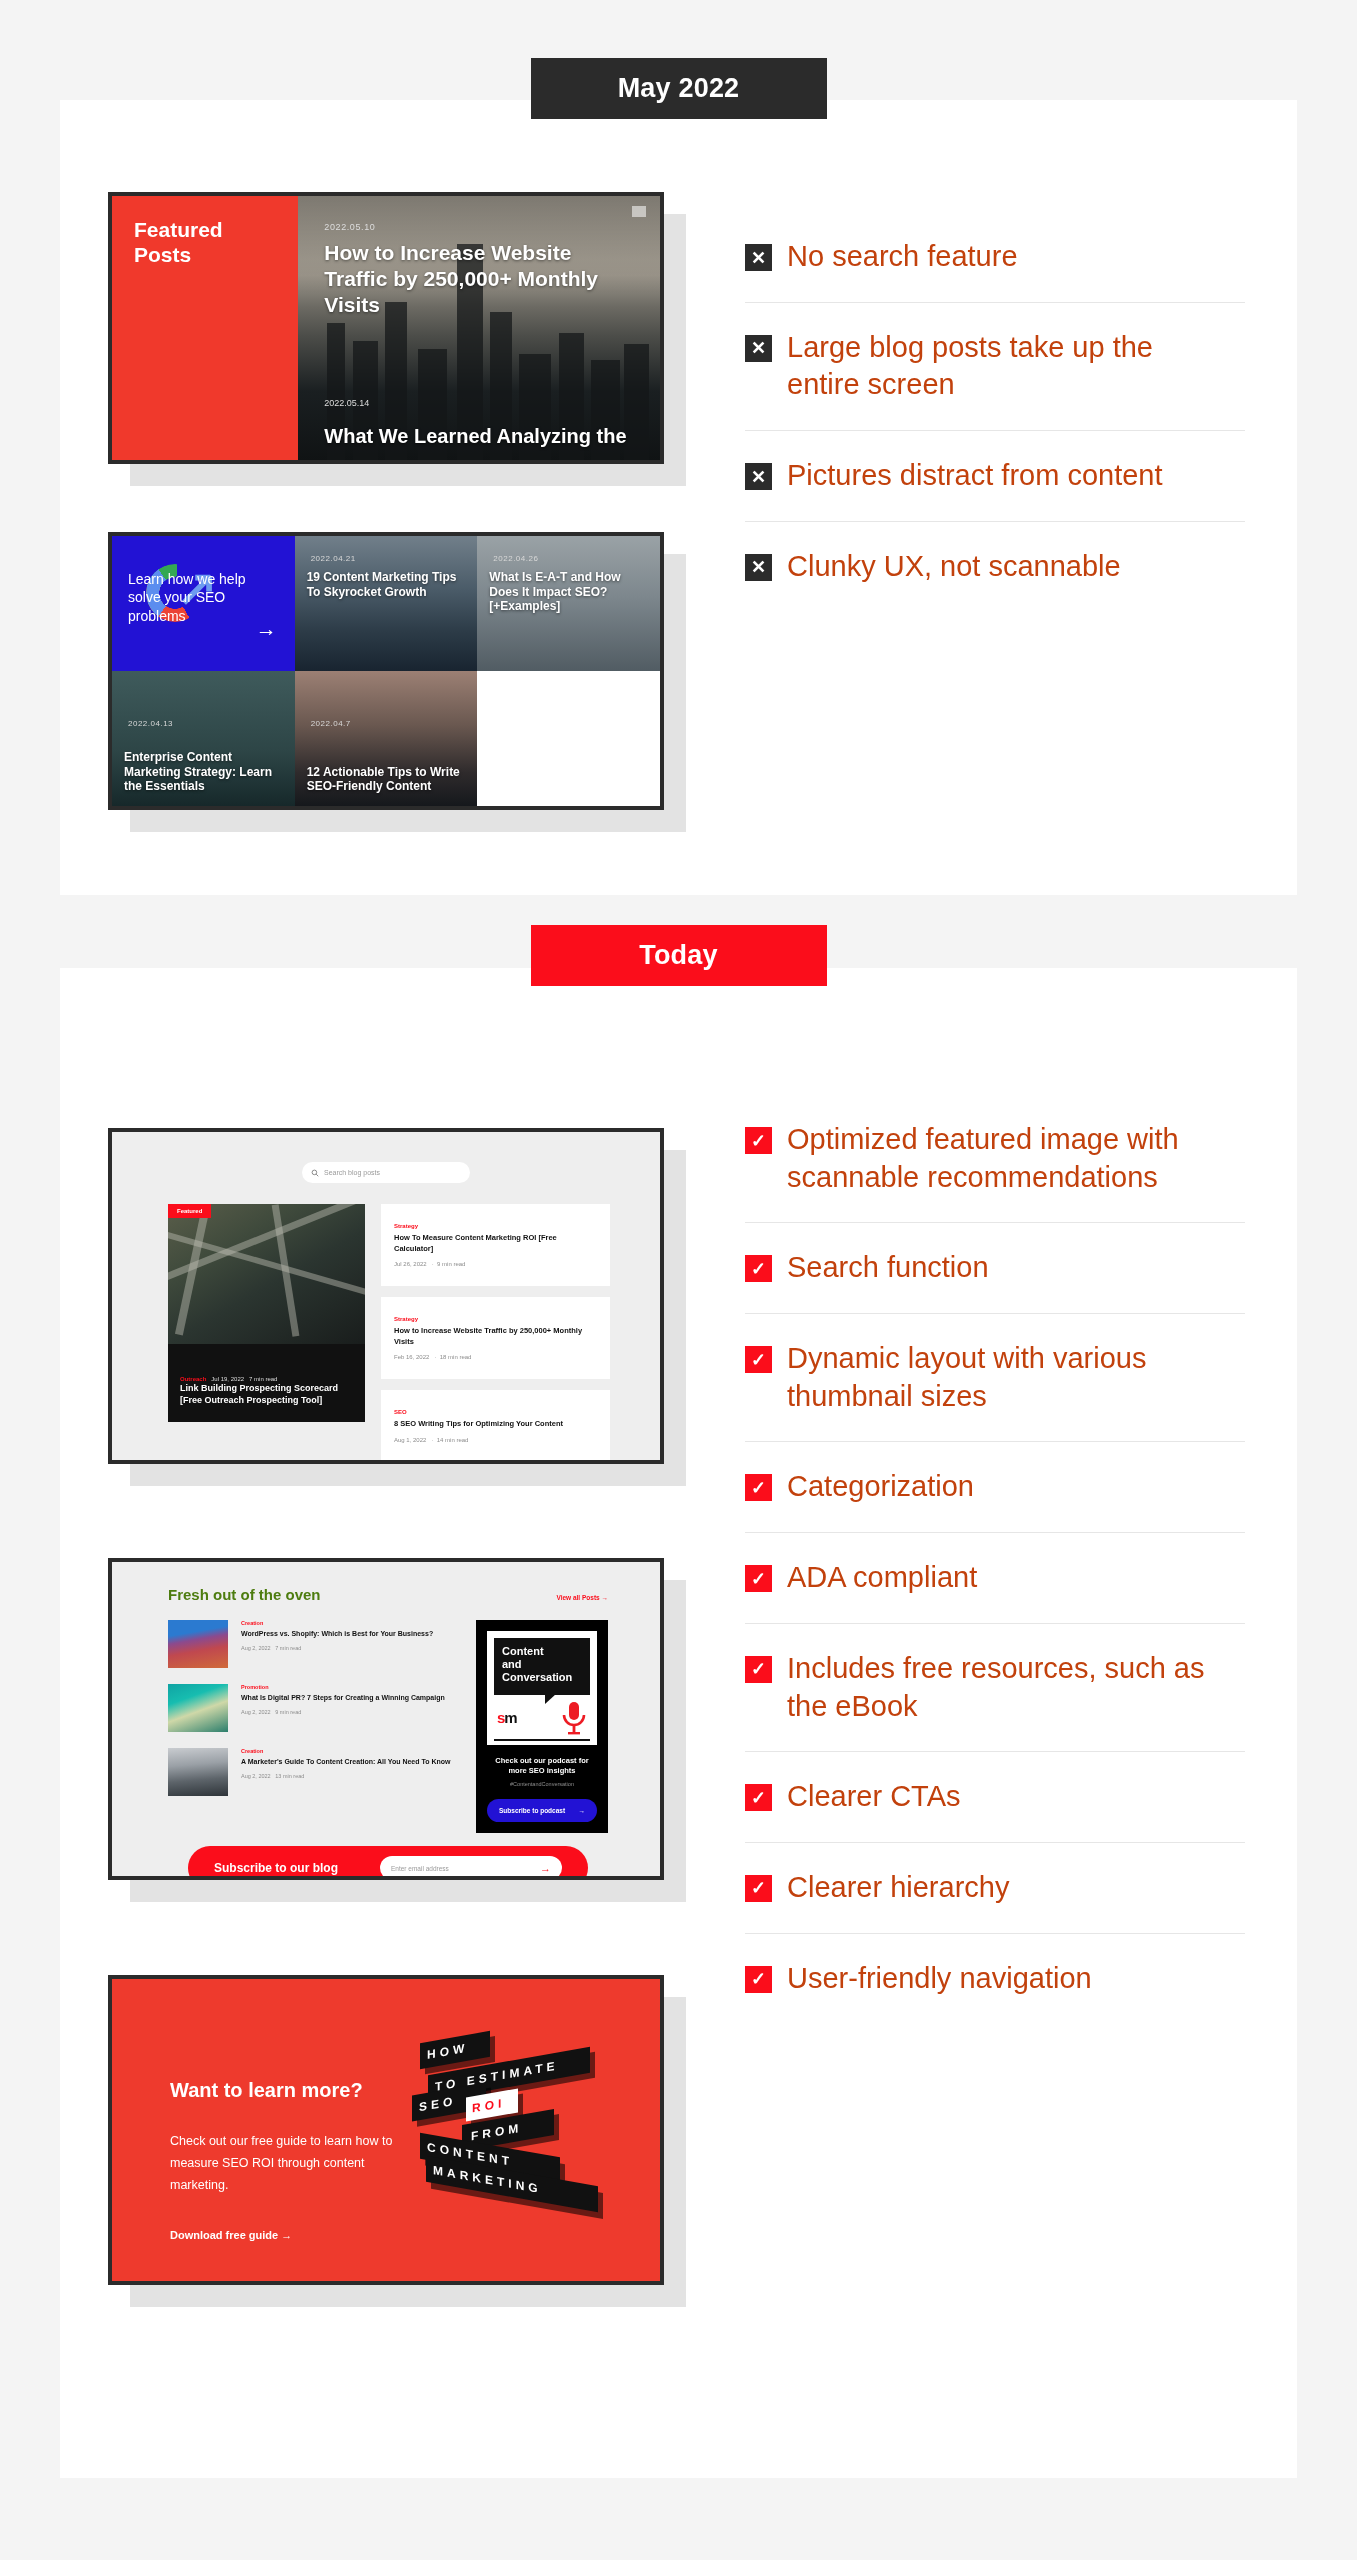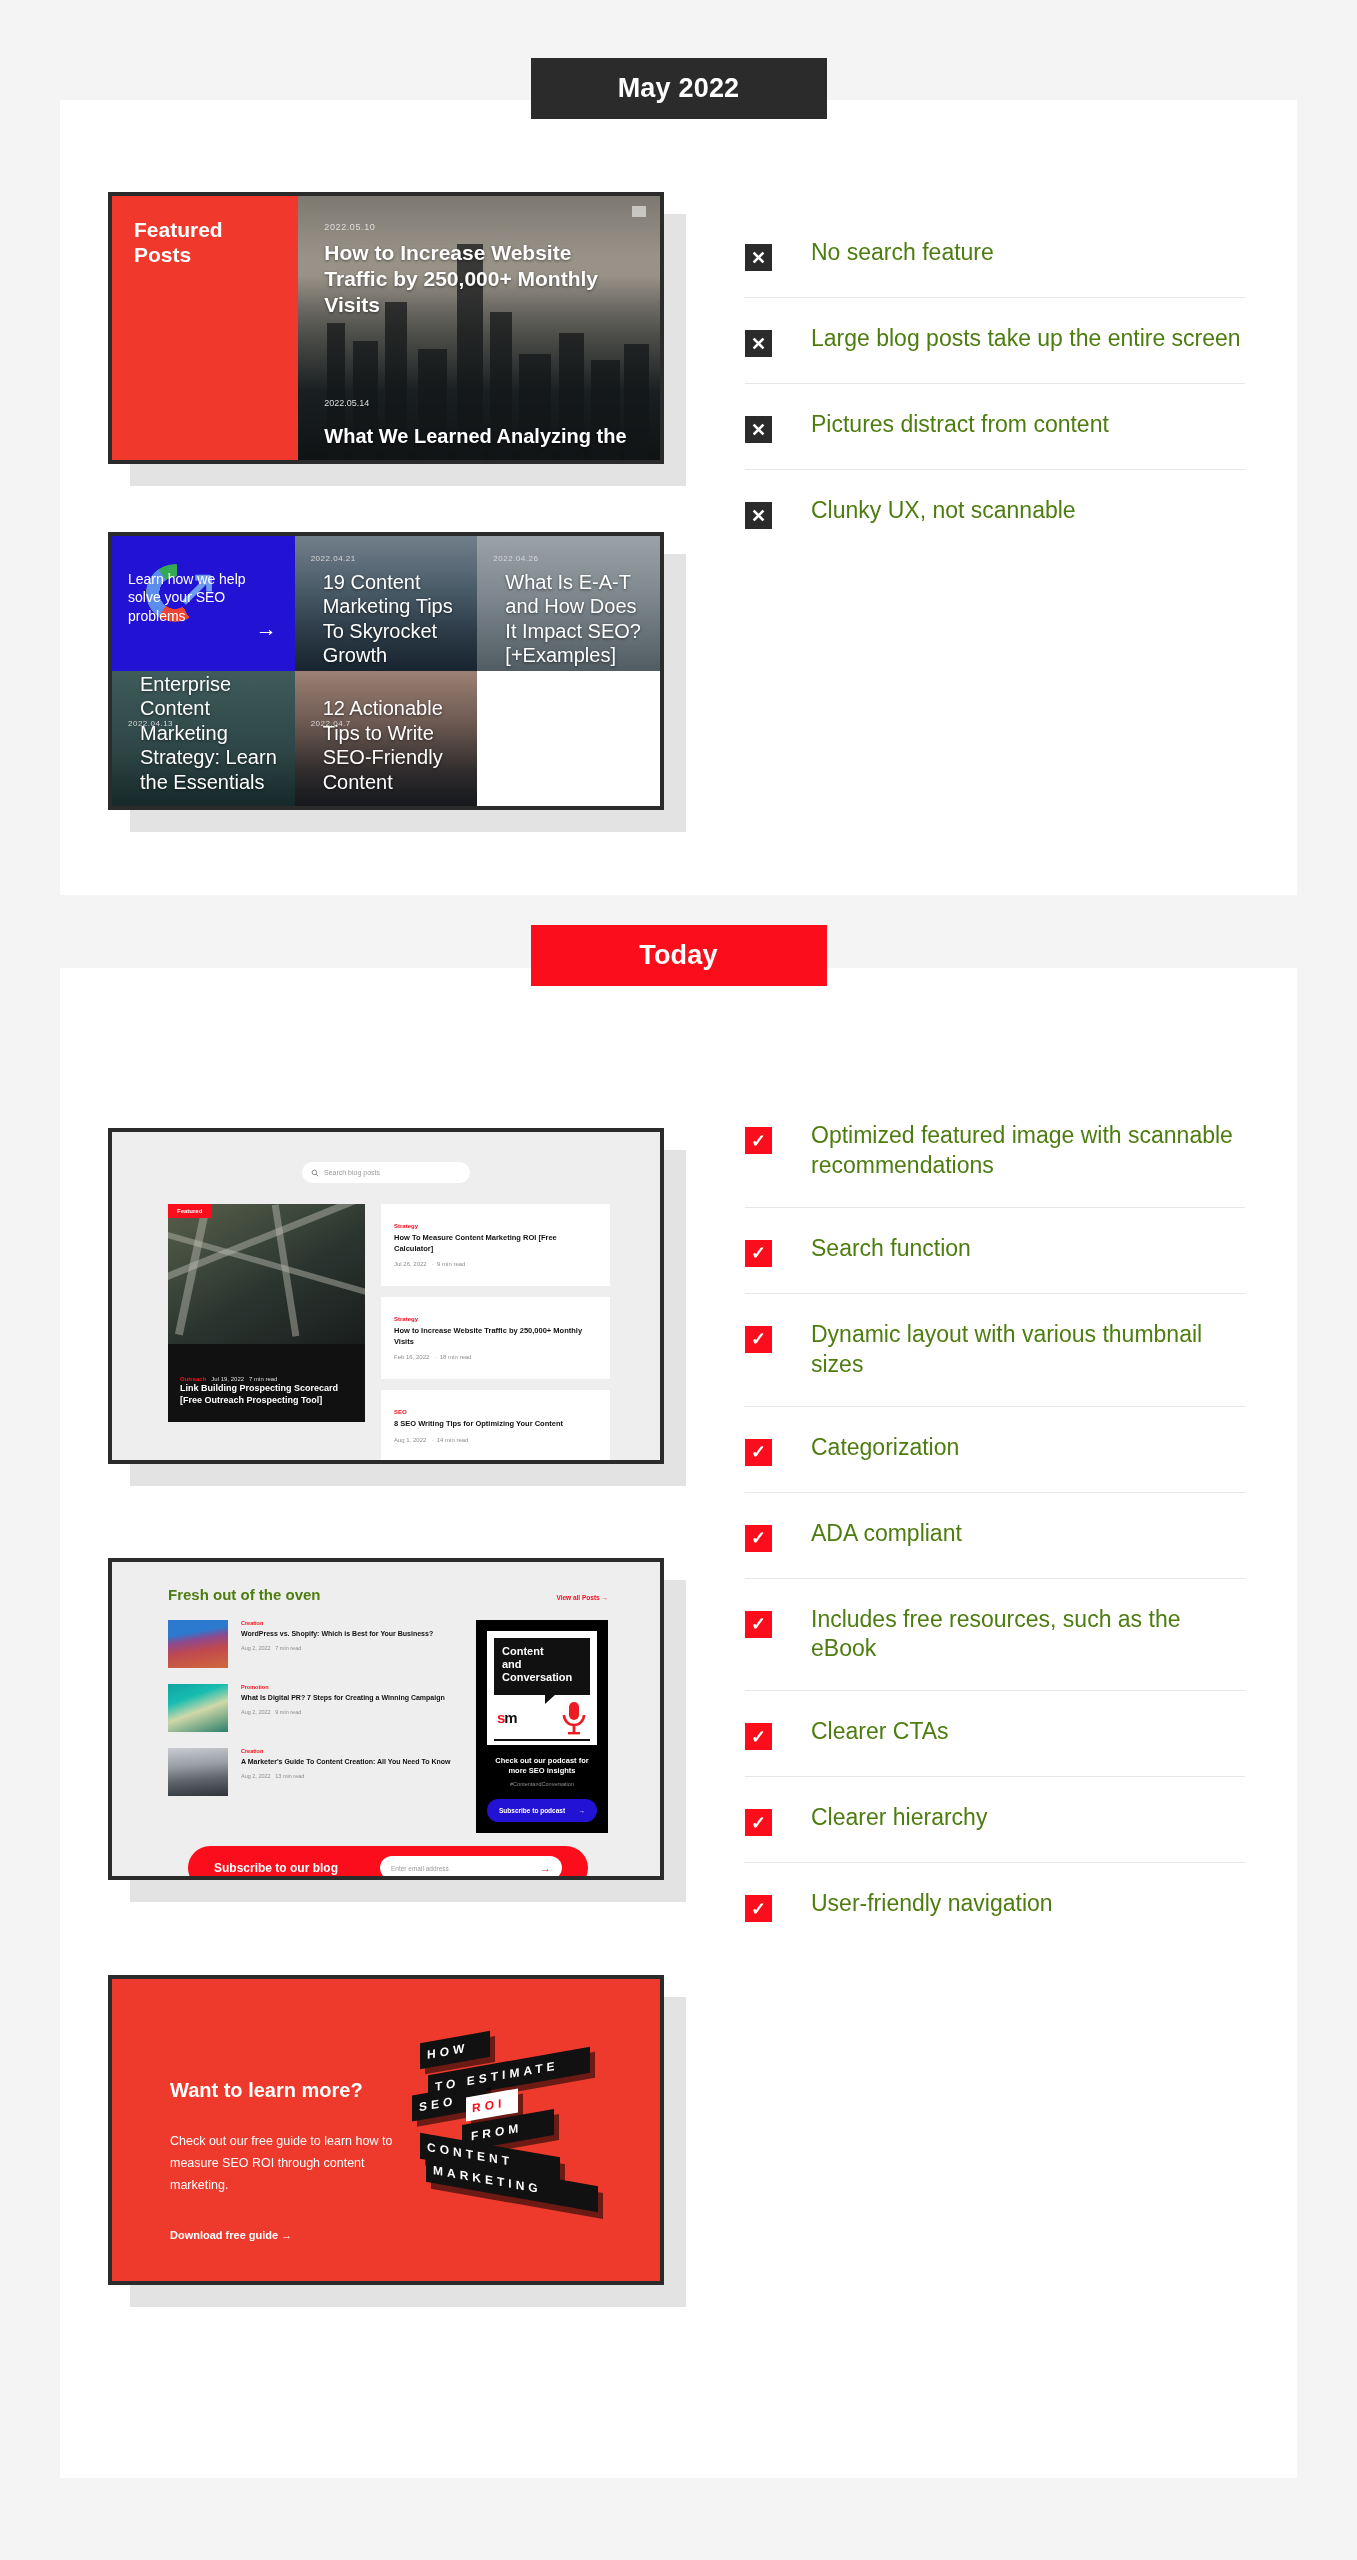--- a/index.html
+++ b/index.html
@@ -39,25 +39,24 @@
   .mark {
     flex:0 0 auto;
     width:27px; height:27px;
     margin-top:6px;
     display:flex; align-items:center; justify-content:center;
     color:#fff; font-size:18px; line-height:1; font-weight:bold;
   }
   .mark.x   { background:#2b2b2b; }
   .mark.chk { background:#fb0d1b; }
   .list .txt {
-    font-size:23px;
+    font-size:29px;
     line-height:1.30;
-    color:#4d7c0f;
+    color:#c2410c;
     max-width:430px;
-    margin-left:24px;
   }
 
   
   .shot { position:relative; }
   .shot .shadow {
     position:absolute; left:22px; top:22px; right:-22px; bottom:-22px;
     background:#e3e3e3;
   }
   .shot .frame {
     position:relative;
@@ -100,22 +99,22 @@
   .hero-logo {
     position:absolute; right:14px; top:10px; width:14px; height:11px;
     background:rgba(255,255,255,.55);
   }
 
   
   .grid6 { display:grid; grid-template-columns:repeat(3,1fr); grid-template-rows:repeat(2,1fr); height:100%; }
   .cell { position:relative; overflow:hidden; padding:18px 16px; }
   .cell .date { font-size:8px; color:#d8d8d8; letter-spacing:.5px; }
   .cell .t {
-    position:absolute; left:28px; right:12px; top:34px;
-    font-size:20px; font-weight:normal; color:#fff; line-height:1.22;
+    position:absolute; left:12px; right:12px; top:34px;
+    font-size:12px; font-weight:bold; color:#fff; line-height:1.22;
     text-shadow:0 1px 3px rgba(0,0,0,.55);
   }
   .cell.bottom .date { position:absolute; left:16px; bottom:78px; }
   .cell.bottom .t { top:auto; bottom:12px; }
   .cell.promo { background:#2212d4; }
   .cell.promo .ptxt {
     position:absolute; left:16px; bottom:46px; right:30px;
     font-size:14px; color:#fff; line-height:1.32; font-weight:normal;
   }
   .cell.promo .arrow { position:absolute; right:18px; bottom:30px; color:#fff; font-size:21px; }

